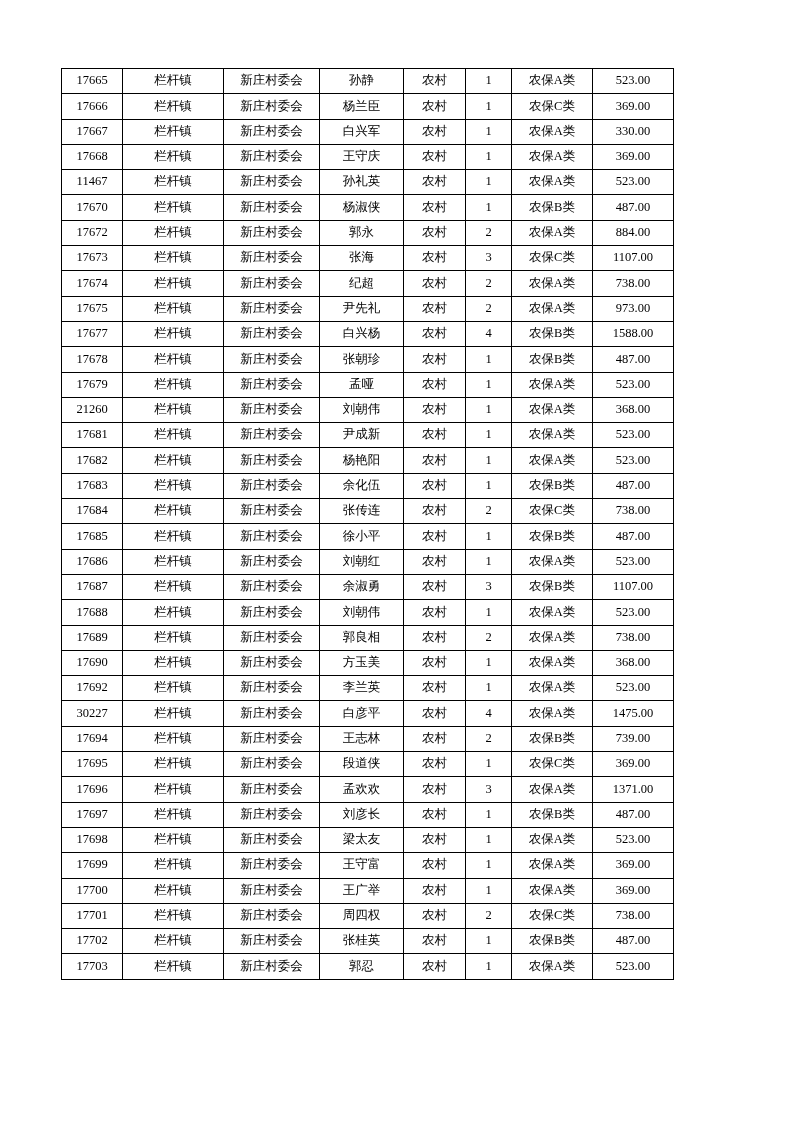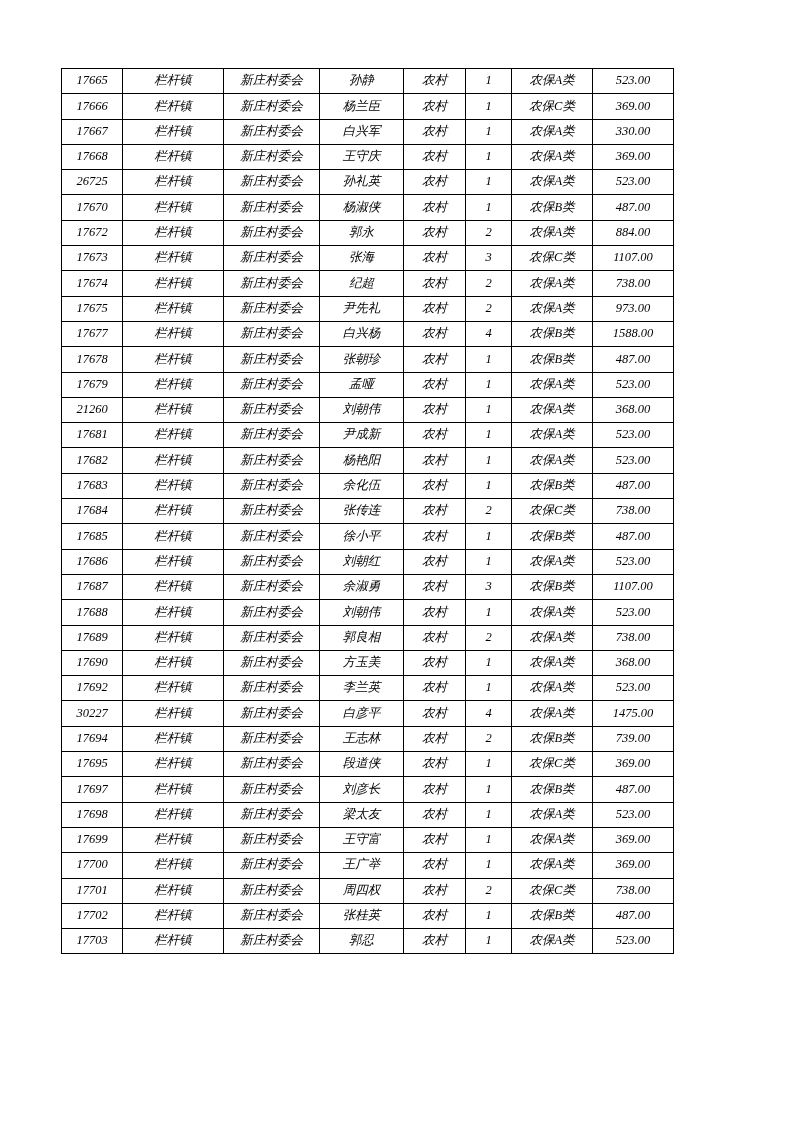--- a/index.html
+++ b/index.html
@@ -26,21 +26,20 @@
   .table-wrap {
     position: absolute;
     left: 61px;
     top: 68px;
     width: 612px;
   }
   table.data {
     border-collapse: collapse;
     table-layout: fixed;
     width: 612px;
-    font-style: italic;
   }
   table.data td {
     border: 1px solid #000000;
     height: 24.3px;
     padding: 0;
     text-align: center;
     vertical-align: middle;
     font-size: 12.5px;
     line-height: 1.1;
     white-space: nowrap;
@@ -111,21 +110,21 @@
             <td class="num">17668</td>
             <td class="cn">栏杆镇</td>
             <td class="cn">新庄村委会</td>
             <td class="cn">王守庆</td>
             <td class="cn">农村</td>
             <td class="num">1</td>
             <td class="cn">农保A类</td>
             <td class="amount">369.00</td>
           </tr>
           <tr>
-            <td class="num">26725</td>
+            <td class="num">11467</td>
             <td class="cn">栏杆镇</td>
             <td class="cn">新庄村委会</td>
             <td class="cn">孙礼英</td>
             <td class="cn">农村</td>
             <td class="num">1</td>
             <td class="cn">农保A类</td>
             <td class="amount">523.00</td>
           </tr>
           <tr>
             <td class="num">17670</td>
@@ -349,20 +348,30 @@
           </tr>
           <tr>
             <td class="num">17695</td>
             <td class="cn">栏杆镇</td>
             <td class="cn">新庄村委会</td>
             <td class="cn">段道侠</td>
             <td class="cn">农村</td>
             <td class="num">1</td>
             <td class="cn">农保C类</td>
             <td class="amount">369.00</td>
+          </tr>
+          <tr>
+            <td class="num">17696</td>
+            <td class="cn">栏杆镇</td>
+            <td class="cn">新庄村委会</td>
+            <td class="cn">孟欢欢</td>
+            <td class="cn">农村</td>
+            <td class="num">3</td>
+            <td class="cn">农保A类</td>
+            <td class="amount">1371.00</td>
           </tr>
           <tr>
             <td class="num">17697</td>
             <td class="cn">栏杆镇</td>
             <td class="cn">新庄村委会</td>
             <td class="cn">刘彦长</td>
             <td class="cn">农村</td>
             <td class="num">1</td>
             <td class="cn">农保B类</td>
             <td class="amount">487.00</td>

